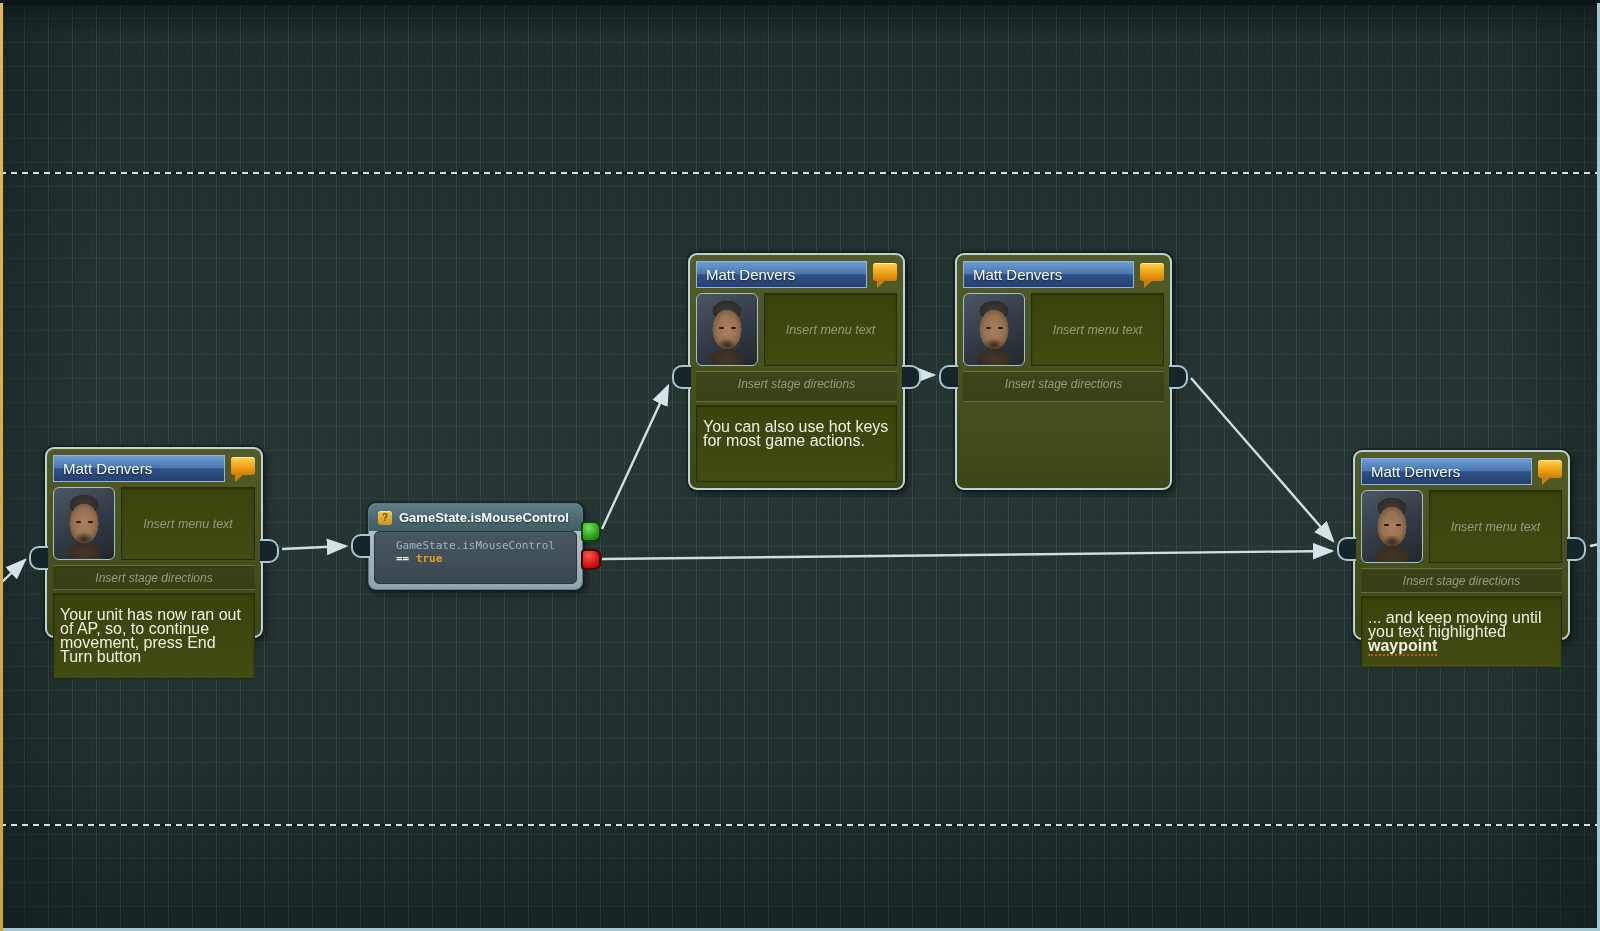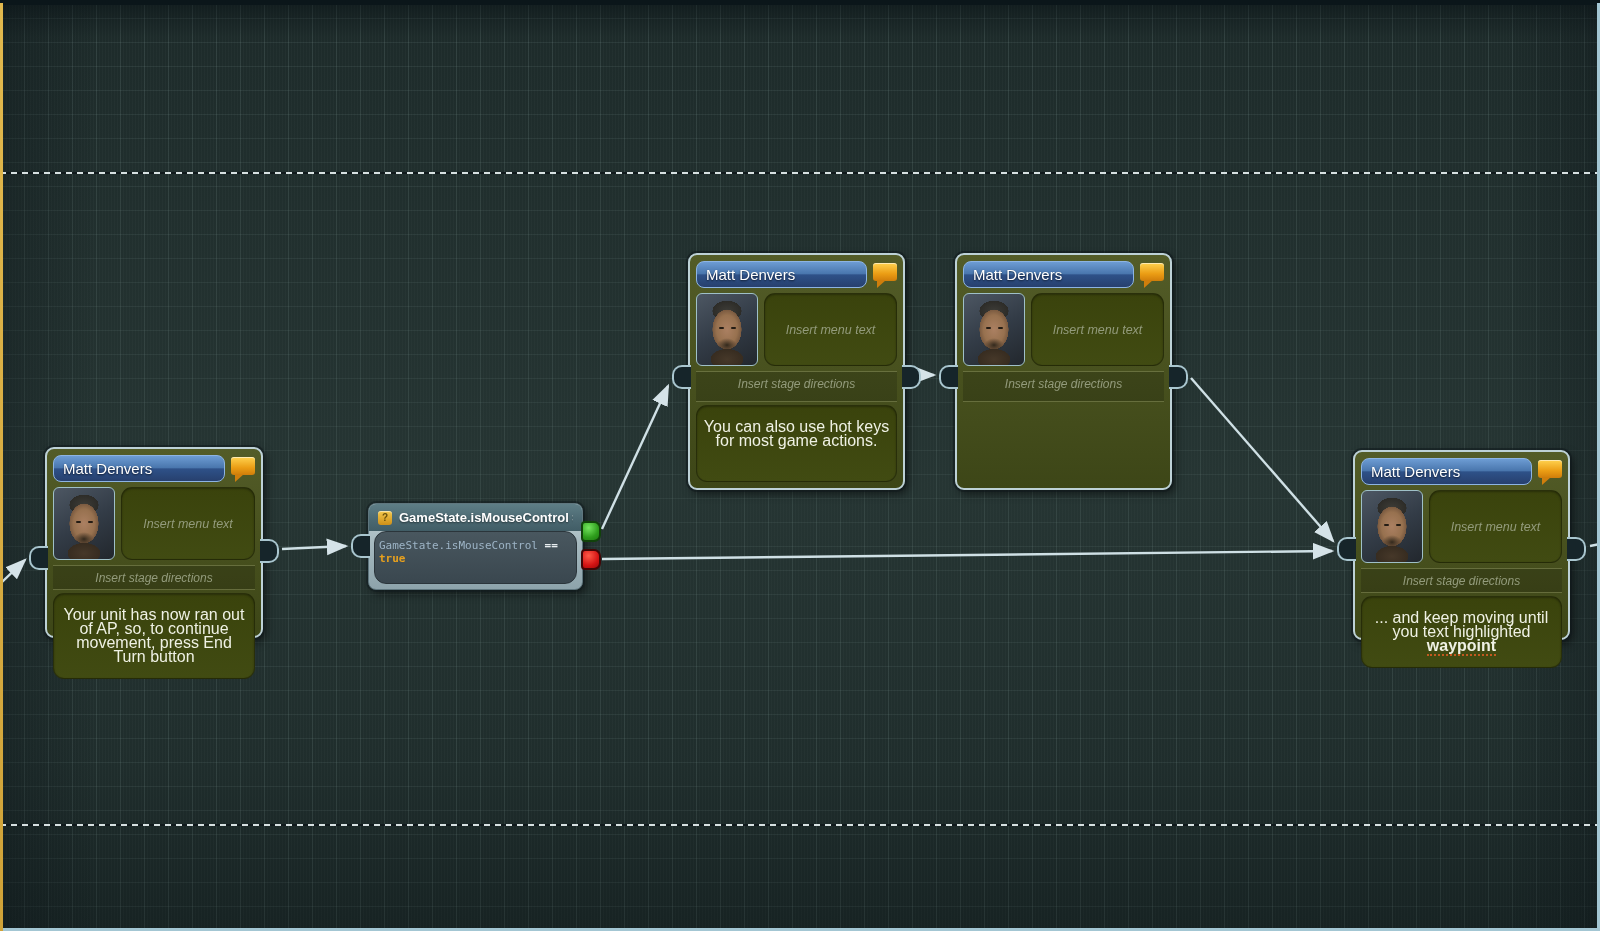--- a/index.html
+++ b/index.html
@@ -37,21 +37,21 @@
     position:absolute; z-index:3;
     background:linear-gradient(180deg,#535c28 0%,#49521f 45%,#3d4617 100%);
     border:2px solid #bdd1d6; border-radius:9px;
     box-shadow:0 0 0 2px rgba(16,26,30,.55), 3px 4px 9px rgba(0,0,0,.5);
   }
   .dnode-inner { display:flex; flex-direction:column; height:100%; padding:6px; }
   .dnode-header { display:flex; align-items:flex-start; gap:6px; }
   .title-bar {
     flex:1; height:27px; line-height:25px; padding:0 9px;
     background:linear-gradient(180deg,#6d9cd3 0%,#4a77ae 46%,#2e5188 52%,#27406e 100%);
-    border:1px solid #8db4e2; border-radius:8px;
+    border:1px solid #8db4e2; border-radius:0;
     color:#fff; font-size:15px; text-shadow:0 1px 2px rgba(0,0,0,.65);
     white-space:nowrap; overflow:hidden;
   }
   .bubble {
     width:24px; height:18px; margin-top:2px; position:relative;
     background:linear-gradient(180deg,#ffd24f 0%,#eb9d14 60%,#d07d0a 100%);
     border-radius:3px; box-shadow:inset 0 1px 0 rgba(255,255,255,.55);
   }
   .bubble::after {
     content:""; position:absolute; left:4px; bottom:-7px; width:0; height:0;
@@ -67,23 +67,22 @@
       radial-gradient(ellipse 19px 26px at 50% 50%, #ab8062 0%, #97714f 55%, #7a5a40 76%, rgba(0,0,0,0) 77%),
       radial-gradient(ellipse 24px 17px at 50% 24%, #3d3c37 0%, #2d2c28 60%, rgba(0,0,0,0) 61%),
       linear-gradient(150deg,#4d5763 0%,#333c47 50%,#22272d 100%);
   }
   .portrait::after {
     content:""; position:absolute; left:22px; top:33px; width:5px; height:2px;
     background:#241c14; box-shadow:12px 0 0 #241c14; border-radius:1px;
   }
   .menu-box, .body-box {
     flex:1; background:linear-gradient(180deg,#3a430c,#414b12);
-    border:1px solid rgba(0,0,0,.35); border-radius:11px;
+    border:1px solid rgba(0,0,0,.35); border-radius:0;
     box-shadow:inset 0 1px 2px rgba(0,0,0,.3);
-    text-align:center;
   }
   .menu-box { display:flex; align-items:center; justify-content:center; }
   .ph { font-style:italic; color:#939b7c; font-size:12.5px; }
   .stage {
     margin-top:5px; height:31px; line-height:21px; text-align:center;
     background:rgba(0,0,0,.16);
     border-top:1px solid rgba(208,216,150,.30);
     border-bottom:1px solid rgba(208,216,150,.30);
   }
   .stage .ph { font-size:12px; }
@@ -114,21 +113,21 @@
   .cicon {
     width:14px; height:14px; flex:none; text-align:center; line-height:14px;
     background:linear-gradient(180deg,#f3c94e,#cf9018); border-radius:3px;
     color:#6b500c; font-size:10px; font-weight:bold;
     box-shadow:inset 0 1px 0 rgba(255,255,255,.5);
   }
   .ctitle { color:#fff; font-size:13px; font-weight:bold; text-shadow:0 1px 2px rgba(0,0,0,.5); white-space:nowrap; overflow:hidden; }
   .cbody {
     position:absolute; left:5px; right:5px; top:27px; bottom:5px;
     background:linear-gradient(180deg,#49575f 0%,#3a474f 100%);
-    border:1px solid #2b353b; border-radius:12px; padding:7px 4px;
+    border:1px solid #2b353b; border-radius:5px; padding:7px 21px;
     font-family:"DejaVu Sans Mono", monospace; font-size:11px;
   }
   .code-lhs { color:#9db4c6; }
   .code-op  { color:#e9eef1; font-weight:bold; }
   .code-rhs { color:#e7a01e; font-weight:bold; }
   .pin {
     position:absolute; right:-19px; width:20px; height:21px; z-index:4;
     border-radius:4px 7px 7px 4px;
   }
   .pin-green { top:17px; background:radial-gradient(circle at 35% 28%, #74e55e 0%, #2f9e1d 60%, #1d7a10 100%); border:2px solid #11430a; }

